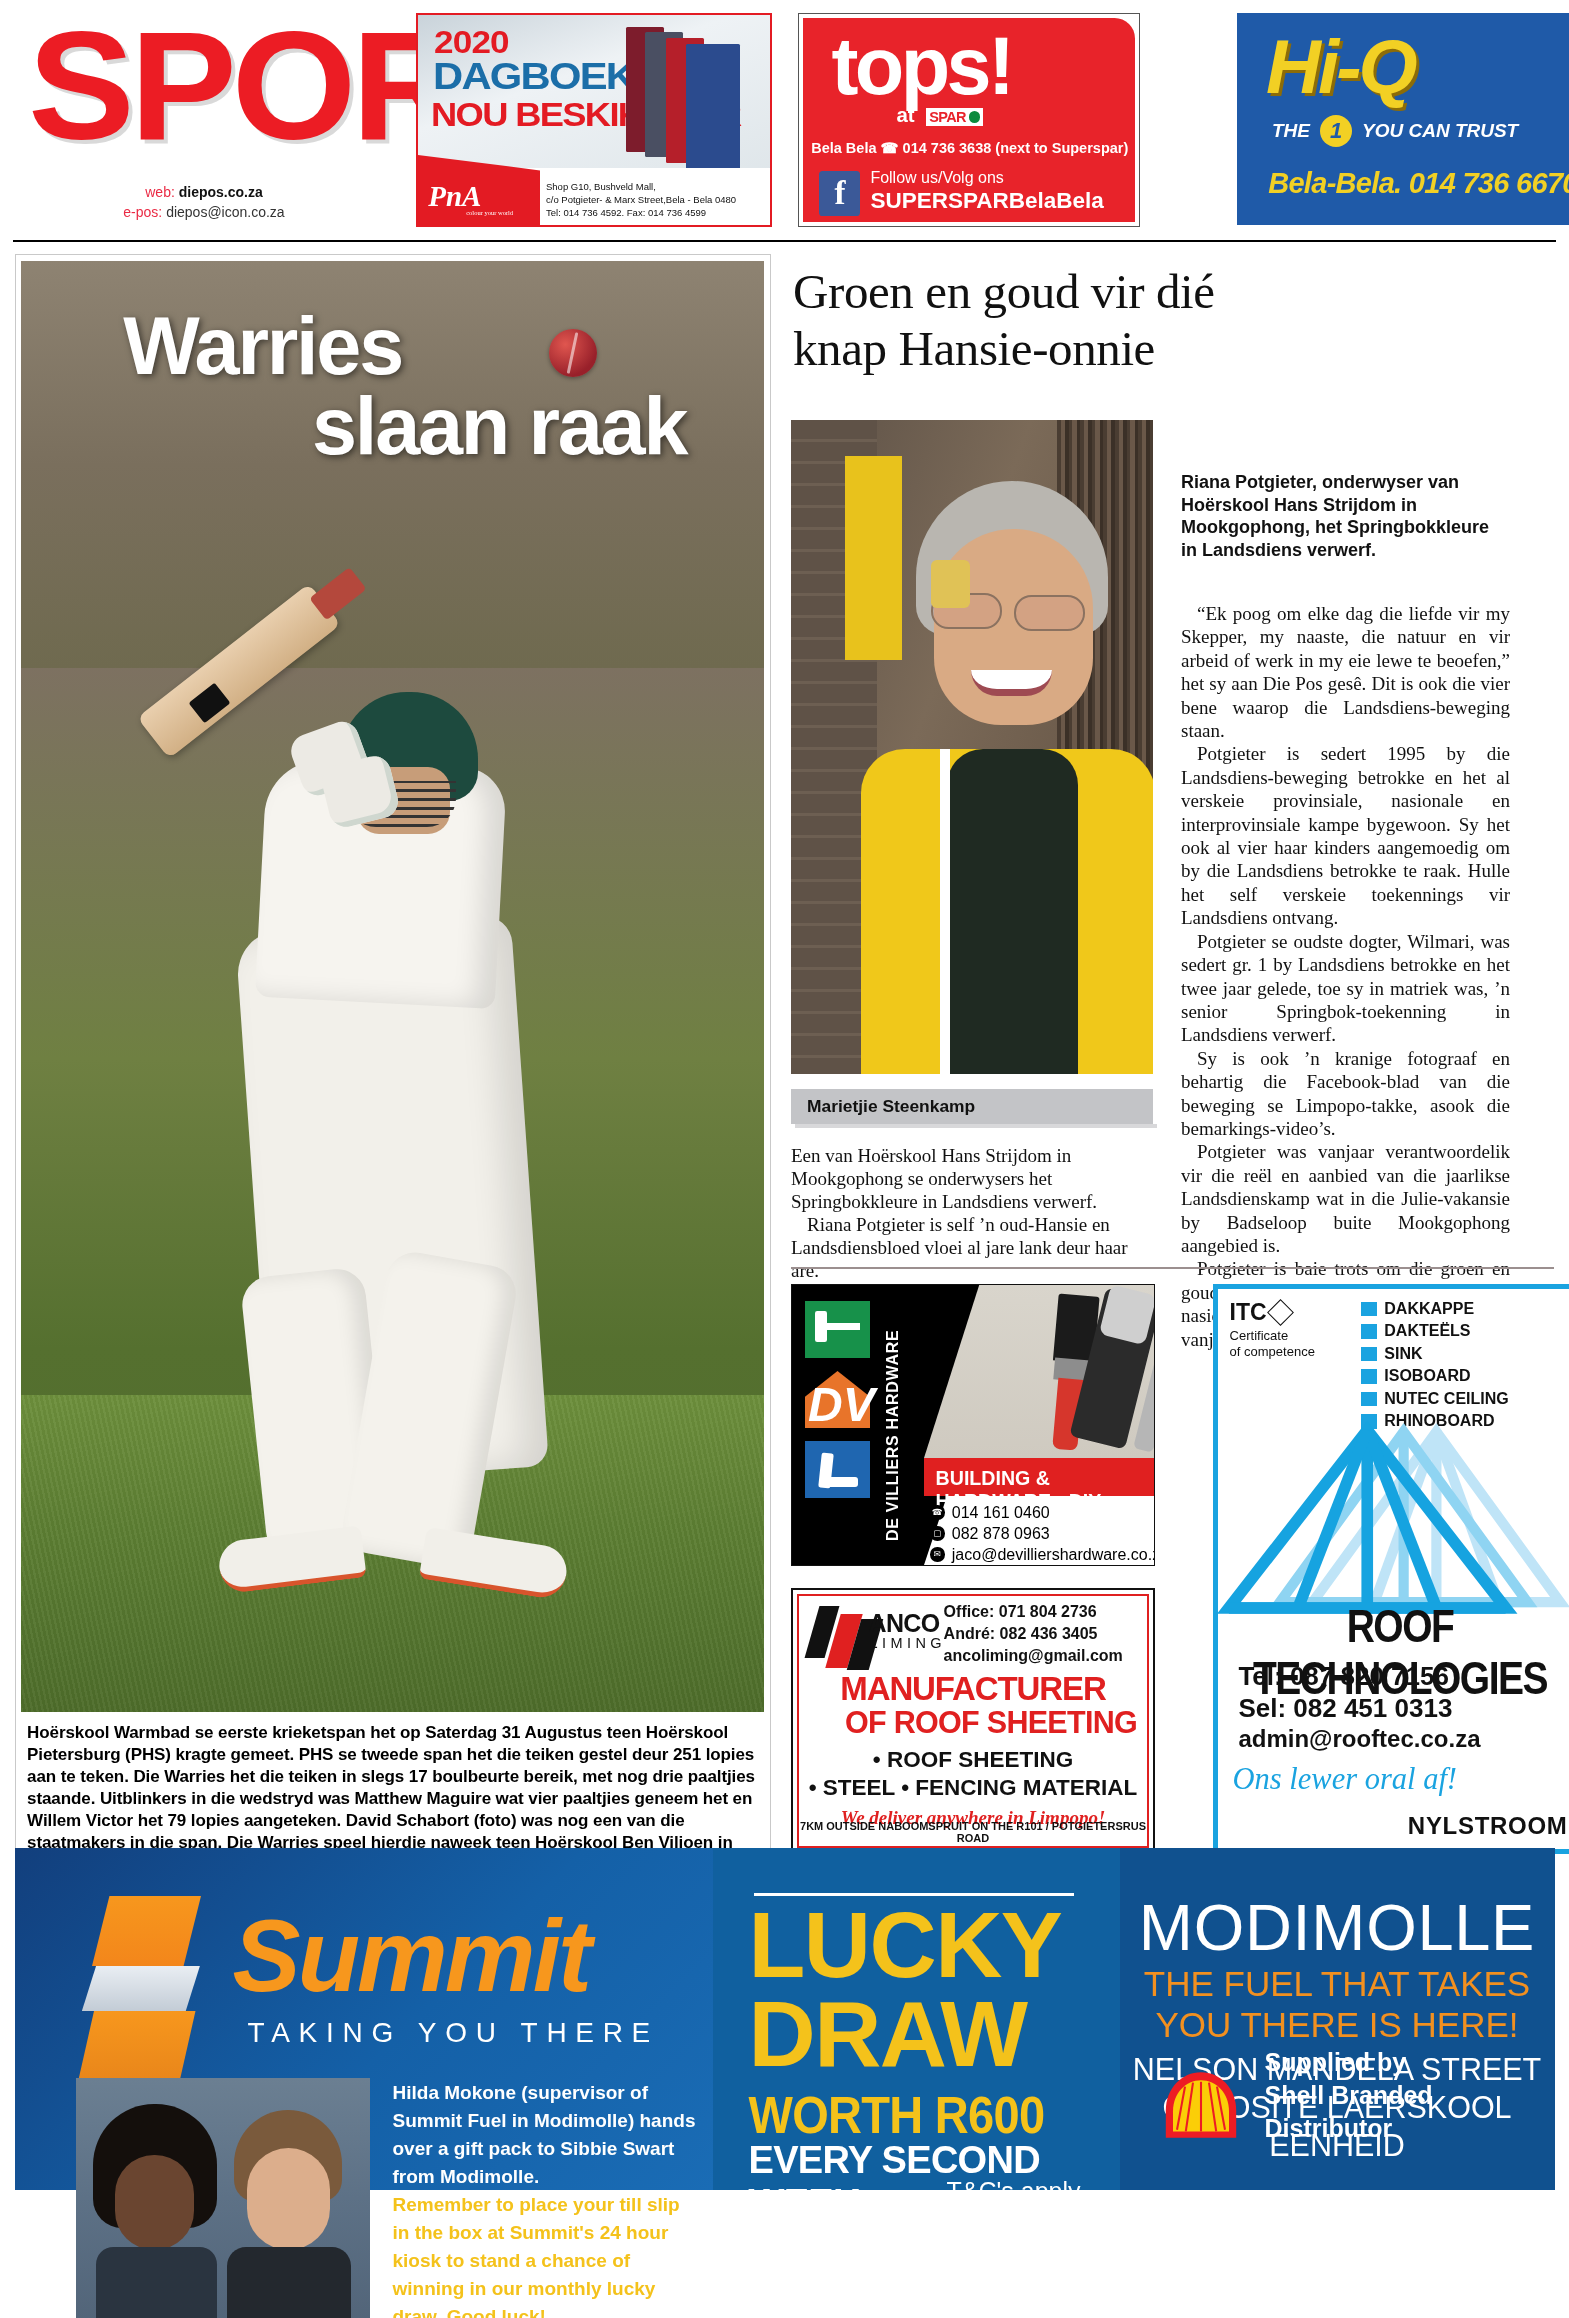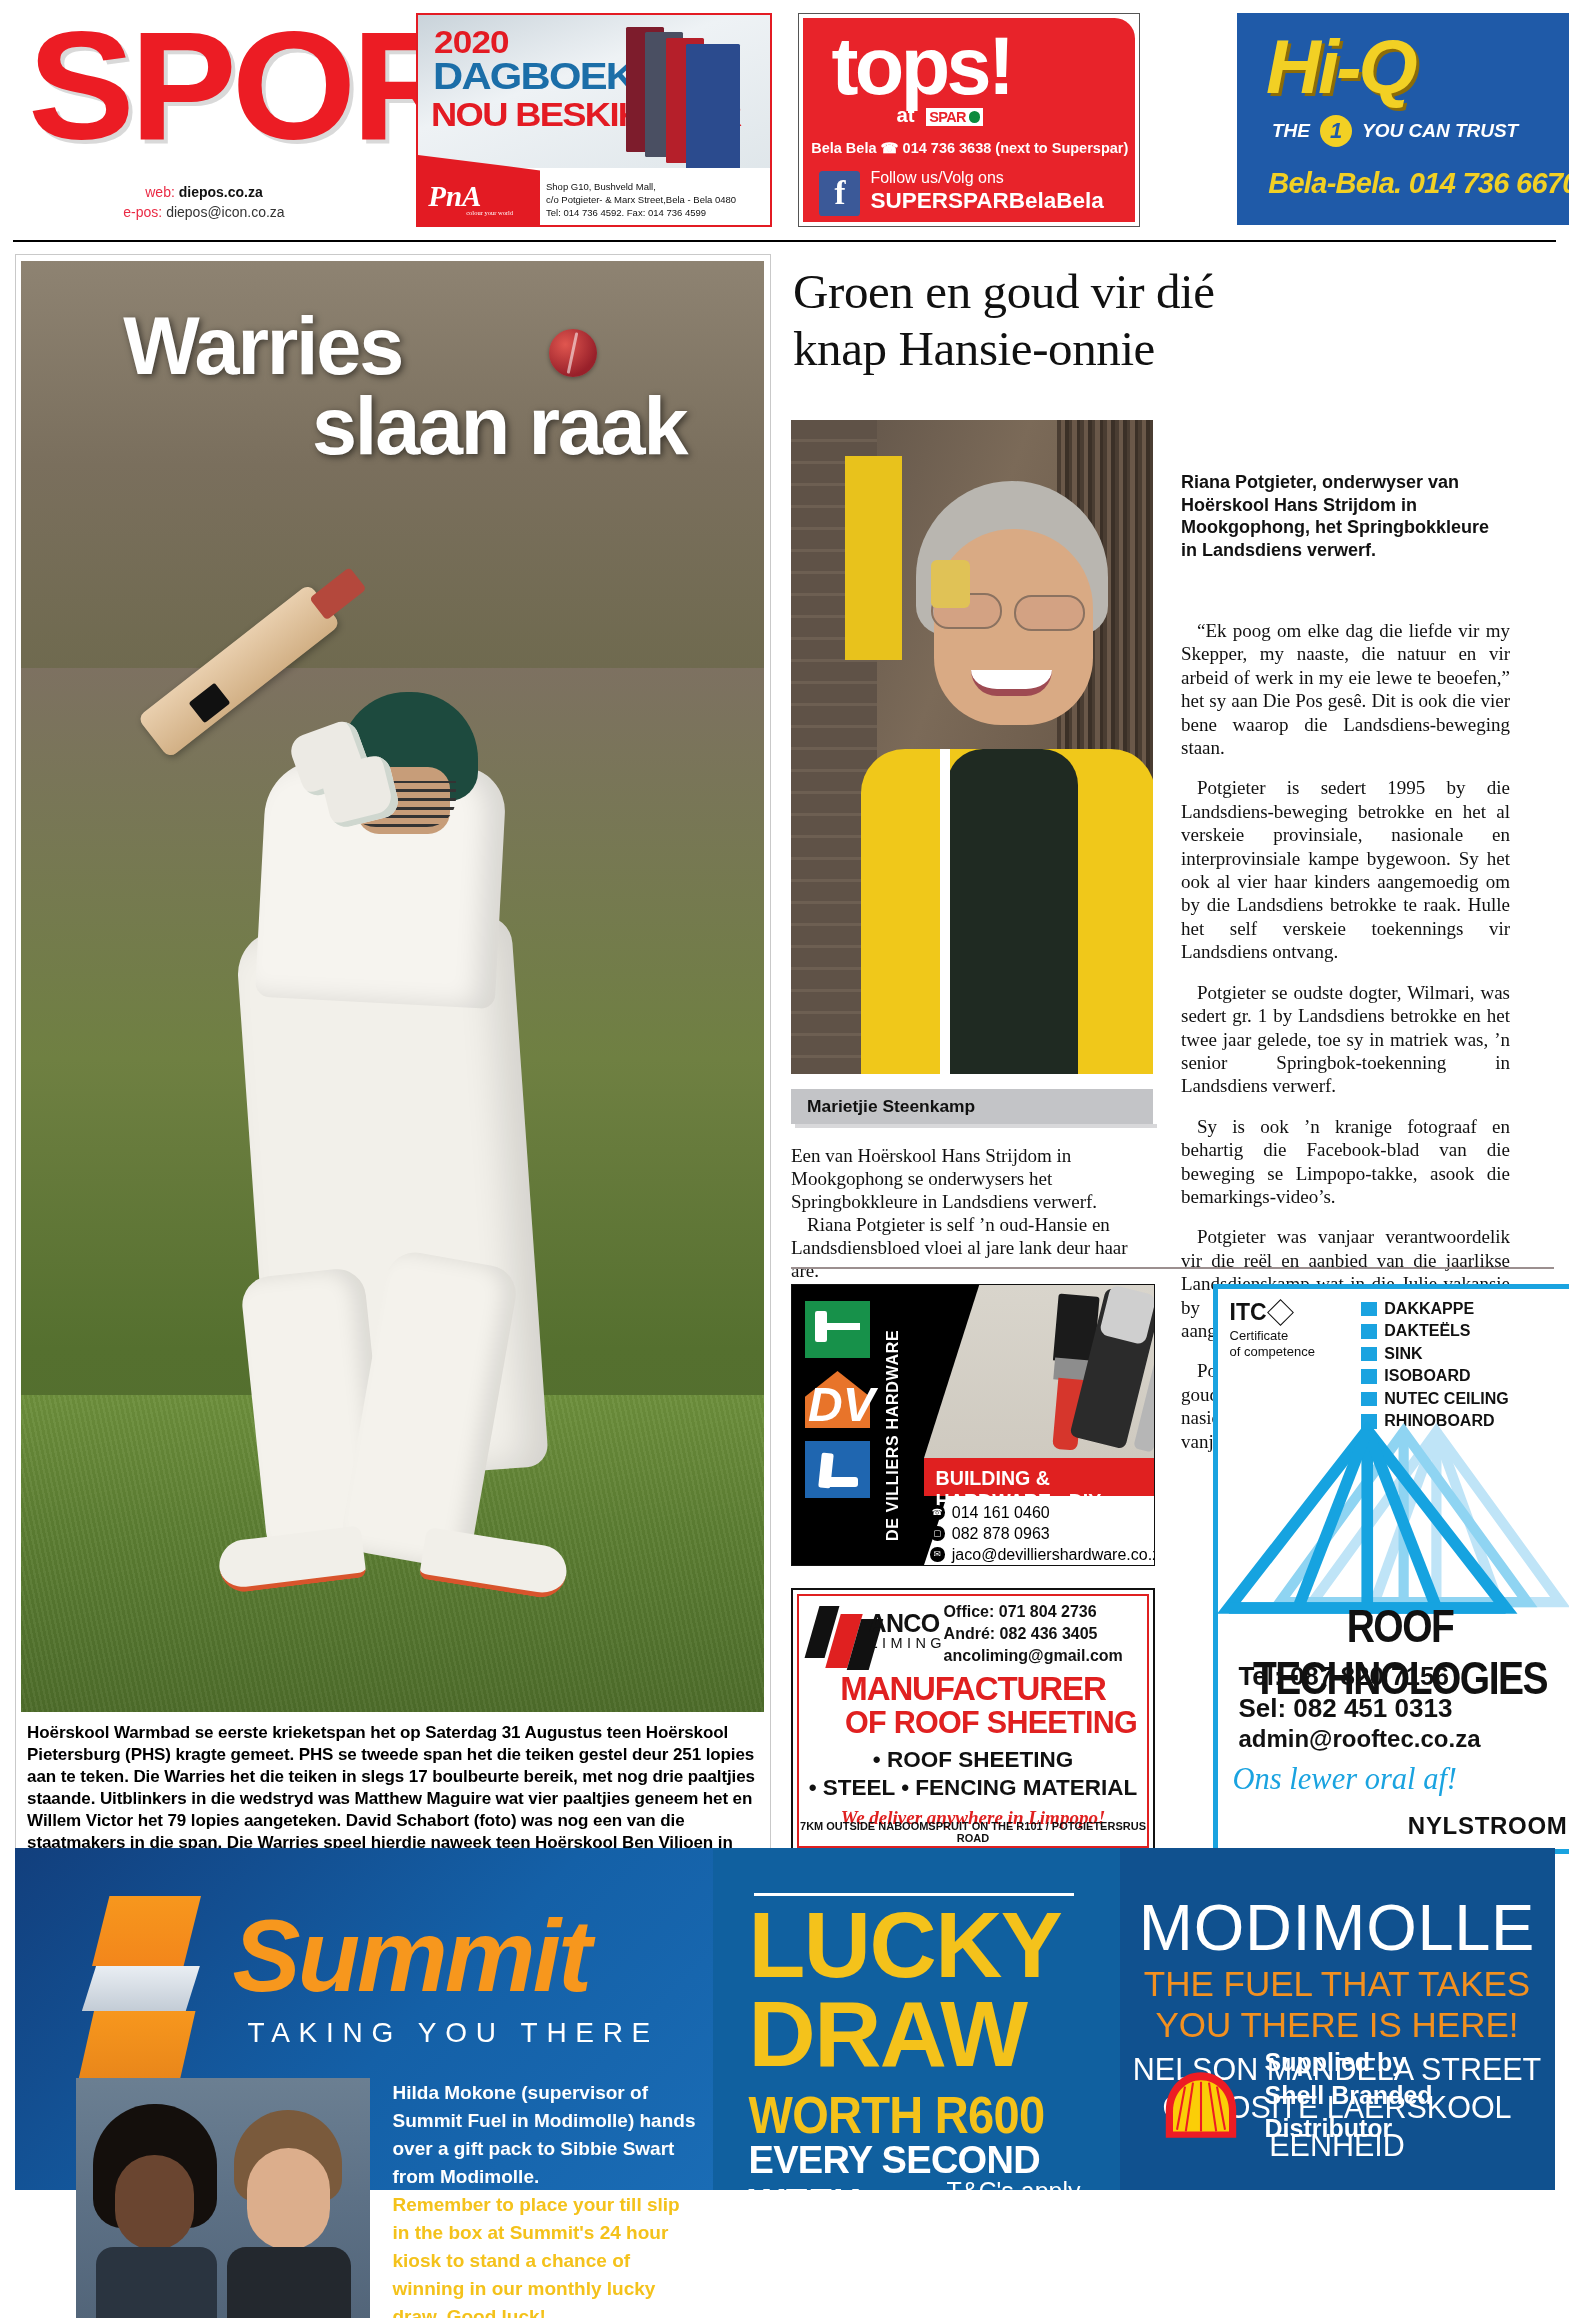--- a/index.html
+++ b/index.html
@@ -173,21 +173,21 @@
 
   .center-body { position:absolute; left:791px; top:1144px; width:359px;
       font-family:"Liberation Serif", serif; font-size:19px; line-height:23px; color:#111; }
   .center-body p { text-indent: 16px; }
   .center-body p.first { text-indent: 0; }
 
   .right-lead { position:absolute; left:1181px; top:471px; width:327px;
       font-size:18px; font-weight:bold; line-height:22.5px; color:#111; }
   .right-body { position:absolute; left:1181px; top:602px; width:329px;
       font-family:"Liberation Serif", serif; font-size:19px; line-height:23.4px; color:#111; text-align:justify; }
-  .right-body p { text-indent:16px;margin-top:17px; }
+  .right-body p { text-indent:16px; }
 
   .rule-mid { position:absolute; left:791px; top:1267px; width:763px; height:1.5px; background:#9b8f8f; }
 
   
   .ad-dv { position:absolute; left:791px; top:1284px; width:364px; height:282px; border:1.5px solid #111; background:#000; overflow:hidden; }
   .dv-left { position:absolute; left:0; top:0; width:132px; height:100%; background:#000; }
   .dv-sq { position:absolute; left:13px; width:65px; height:57px; }
   .dv-sq.g { top:16px; background:#17914a; }
   .dv-sq.o { top:86px; background:#e8742a; clip-path: polygon(50% 0,100% 45%,100% 100%,0 100%,0 45%); }
   .dv-sq.b { top:156px; background:#1f66b0; }

